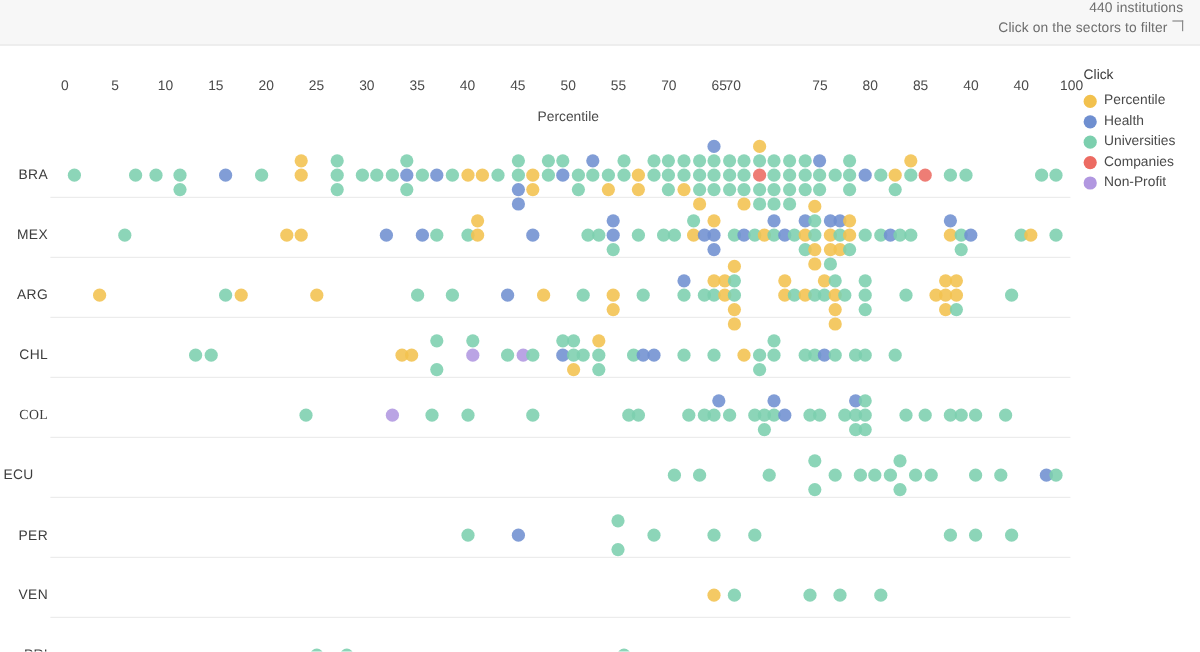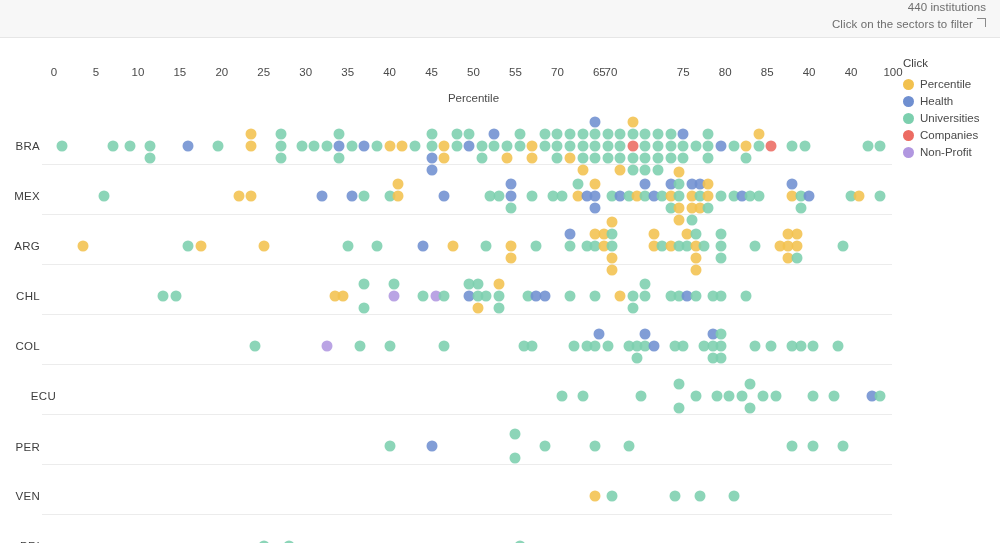--- a/index.html
+++ b/index.html
@@ -172,22 +172,22 @@
       <div class="tick-label" style="left: 767.15px;">85</div>
       <div class="tick-label" style="left: 809.1px;">40</div>
       <div class="tick-label" style="left: 851.05px;">40</div>
       <div class="tick-label" style="left: 893px;">100</div>
     </div>
   <div id="rowlabel-layer">
       <div class="row-label" style="left: 40px; top: 107px;">BRA</div>
       <div class="row-label" style="left: 40px; top: 157px;">MEX</div>
       <div class="row-label" style="left: 40px; top: 207px;">ARG</div>
       <div class="row-label" style="left: 40px; top: 257px;">CHL</div>
-      <div class="row-label" style="left: 40px; top: 307px;">COL</div>
-      <div class="row-label" style="left: 56px; top: 357px;">ECU</div>
+      <div class="row-label" style="left: 40px; top: 307px; font-family: Liberation Serif, serif;">COL</div>
+      <div class="row-label" style="left: 28px; top: 357px;">ECU</div>
       <div class="row-label" style="left: 40px; top: 408px;">PER</div>
       <div class="row-label" style="left: 40px; top: 457px;">VEN</div>
       <div class="row-label" style="left: 40px; top: 507px;">PRI</div>
     </div>
   <div id="separator-layer">
       <div class="row-separator" style="top: 125px;"></div>
       <div class="row-separator" style="top: 175px;"></div>
       <div class="row-separator" style="top: 225px;"></div>
       <div class="row-separator" style="top: 275px;"></div>
       <div class="row-separator" style="top: 325px;"></div>

